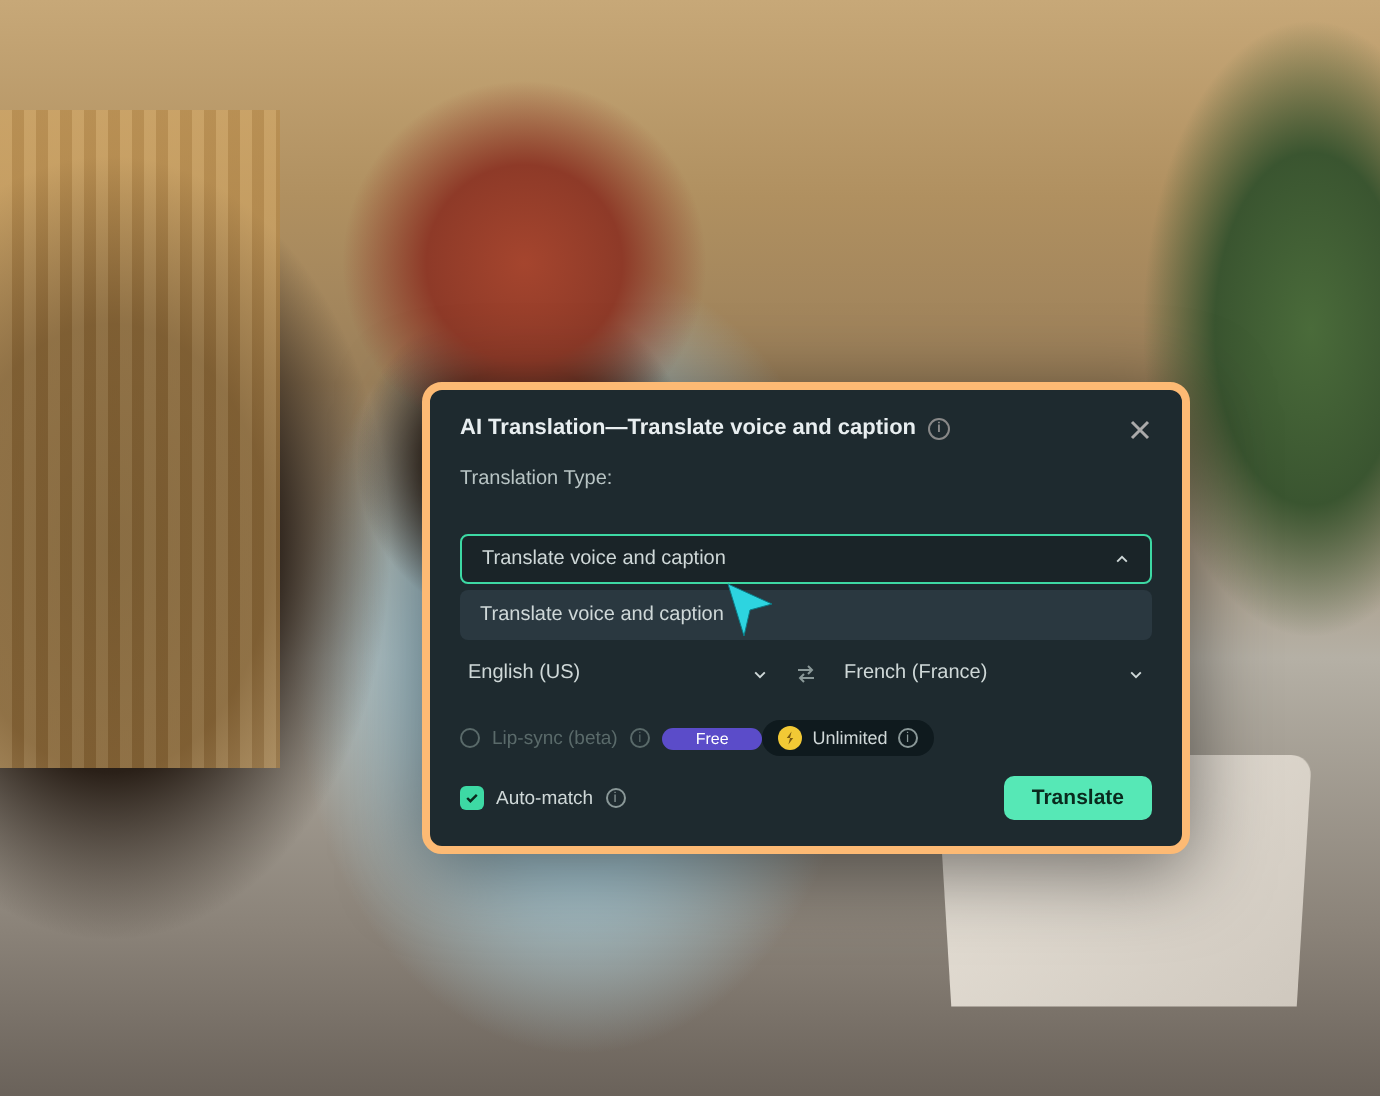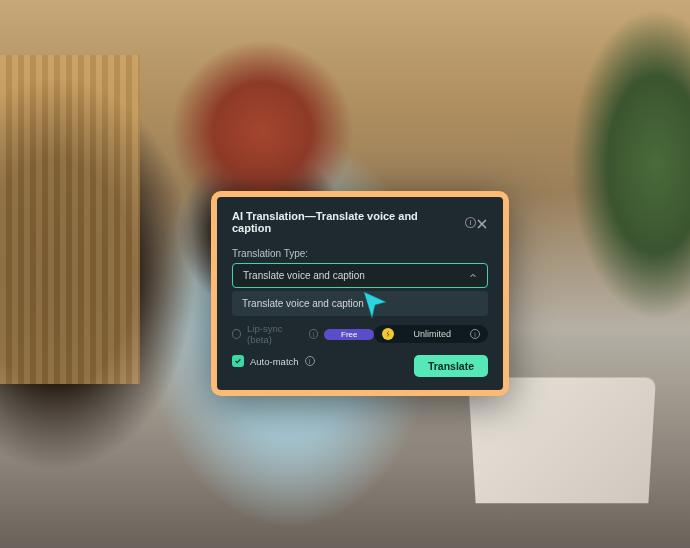--- a/index.html
+++ b/index.html
@@ -19,58 +19,58 @@
   background: repeating-linear-gradient(90deg, #d4a865 0px, #d4a865 6px, #b78845 6px, #b78845 12px);
   opacity: 0.6;
 }
 .bg::after {
   content: ''; position: absolute; right: 38px; bottom: 40px; width: 180px; height: 130px;
   background: linear-gradient(135deg, #e8e2d8 0%, #cfc8be 100%);
   border-radius: 10px 10px 0 0;
   transform: perspective(400px) rotateX(-15deg);
 }
 .dialog {
-  position: absolute; left: 211px; top: 191px; width: 298px;
-  background: #1e2a2f; border: 6px solid #fdba74; border-radius: 10px;
+  position: absolute; left: 211px; top: 191px; width: 384px;
+  background: #1e2a2f; border: 4px solid #fdba74; border-radius: 10px;
   padding: 13px 15px 13px; color: #cfd8d8;
   box-shadow: 0 8px 40px rgba(0,0,0,0.5);
 }
 .dlg-header { display: flex; align-items: center; justify-content: space-between; margin-bottom: 14px; }
 .dlg-title { display: flex; align-items: center; gap: 6px; font-size: 11px; font-weight: 600; color: #e8eef0; }
 .dlg-title .info { width: 11px; height: 11px; border: 1px solid #888; border-radius: 50%; display: inline-flex; align-items: center; justify-content: center; font-size: 7px; color: #888; }
 .close { width: 12px; height: 12px; cursor: pointer; color: #aaa; }
 .close svg { width: 100%; height: 100%; }
-.label { font-size: 10px; color: #b8c4c4; margin-bottom: 4px; }
+.label { font-size: 10px; color: #b8c4c4; margin-bottom: 22px; }
 .select-main {
   border: 1px solid #3dd9a4; border-radius: 4px; padding: 6px 10px;
   display: flex; align-items: center; justify-content: space-between;
   font-size: 10px; color: #cfd8d8; background: #1a2428; cursor: pointer;
   margin-bottom: 3px;
 }
 .chev { width: 8px; height: 8px; }
 .dropdown {
   background: #1a2428; border-radius: 4px; overflow: hidden; margin-bottom: 7px;
 }
 .dd-item { padding: 7px 10px; font-size: 10px; color: #cfd8d8; cursor: pointer; }
 .dd-item.hl { background: #2a3840; }
 .langrow { display: flex; align-items: center; gap: 8px; margin-bottom: 14px; }
 .lang-sel {
   flex: 1; display: flex; align-items: center; justify-content: space-between;
   font-size: 10px; color: #cfd8d8; padding: 4px 4px; cursor: pointer;
 }
 .swap { width: 14px; height: 14px; color: #8a9898; cursor: pointer; }
-.row2 { display: flex; align-items: center; justify-content: flex-end; margin-bottom: 10px; }
+.row2 { display: flex; align-items: center; justify-content: flex-start; margin-bottom: 10px; }
 .lip { display: flex; align-items: center; gap: 6px; font-size: 9.5px; color: #5a6a6a; }
 .lip-radio { width: 10px; height: 10px; border: 1px solid #5a6a6a; border-radius: 50%; }
 .info-sm { width: 10px; height: 10px; border: 1px solid #5a6a6a; border-radius: 50%; display: inline-flex; align-items: center; justify-content: center; font-size: 7px; }
 .badge-free { background: #5b4cc9; color: #fff; font-size: 8px; padding: 1px 17px; border-radius: 7px; }
-.unlimited { display: flex; align-items: center; gap: 19px; background: #0f1a1e; padding: 3px 8px; border-radius: 10px; font-size: 9px; color: #d0d8d8; }
+.unlimited { display: flex; align-items: center; gap: 5px; background: #0f1a1e; padding: 3px 8px; border-radius: 10px; font-size: 9px; color: #d0d8d8; }
 .unlimited .dot { width: 12px; height: 12px; background: #f2c935; border-radius: 50%; display: inline-flex; align-items: center; justify-content: center; }
 .unlimited .dot svg { width: 8px; height: 8px; }
-.row3 { display: flex; align-items: flex-start; justify-content: space-between; }
+.row3 { display: flex; align-items: center; justify-content: space-between; }
 .auto { display: flex; align-items: center; gap: 6px; font-size: 9.5px; color: #cfd8d8; }
 .check { width: 12px; height: 12px; background: #3dd9a4; border-radius: 3px; display: inline-flex; align-items: center; justify-content: center; }
 .check svg { width: 8px; height: 8px; }
 .translate-btn {
   background: #56e8b6; color: #0a2a1e; font-size: 10.5px; font-weight: 700;
   padding: 5px 14px; border-radius: 5px; border: none; cursor: pointer;
 }
 .cursor-arrow {
   position: absolute; left: 360px; top: 290px; width: 30px; height: 30px;
 }
@@ -99,20 +99,39 @@
     <span>Translate voice and caption</span>
     <svg class="chev" viewBox="0 0 10 10">
         <path d="M2 6 L5 3 L8 6" stroke="#cfd8d8" stroke-width="1.2" fill="none"></path>
       </svg>
   </div>
 
   <div class="dropdown">
     <div class="dd-item hl">Translate voice and caption</div>
   </div>
 
+  <div class="langrow">
+    <div class="lang-sel">
+      <span>English (US)</span>
+      <svg class="chev" viewBox="0 0 10 10">
+          <path d="M2 4 L5 7 L8 4" stroke="#cfd8d8" stroke-width="1.2" fill="none"></path>
+        </svg>
+    </div>
+    <div class="swap">
+      <svg viewBox="0 0 14 14">
+          <path d="M3 5 L10 5 M8 3 L10 5 L8 7 M11 9 L4 9 M6 7 L4 9 L6 11" stroke="currentColor" stroke-width="1" fill="none"></path>
+        </svg>
+    </div>
+    <div class="lang-sel">
+      <span>French (France)</span>
+      <svg class="chev" viewBox="0 0 10 10">
+          <path d="M2 4 L5 7 L8 4" stroke="#cfd8d8" stroke-width="1.2" fill="none"></path>
+        </svg>
+    </div>
+  </div>
 
   <div class="row2">
     <div class="lip">
       <span class="lip-radio"></span>
       <span>Lip-sync (beta)</span>
       <span class="info-sm">i</span>
       <span class="badge-free">Free</span>
     </div>
     <div class="unlimited">
       <span class="dot">

